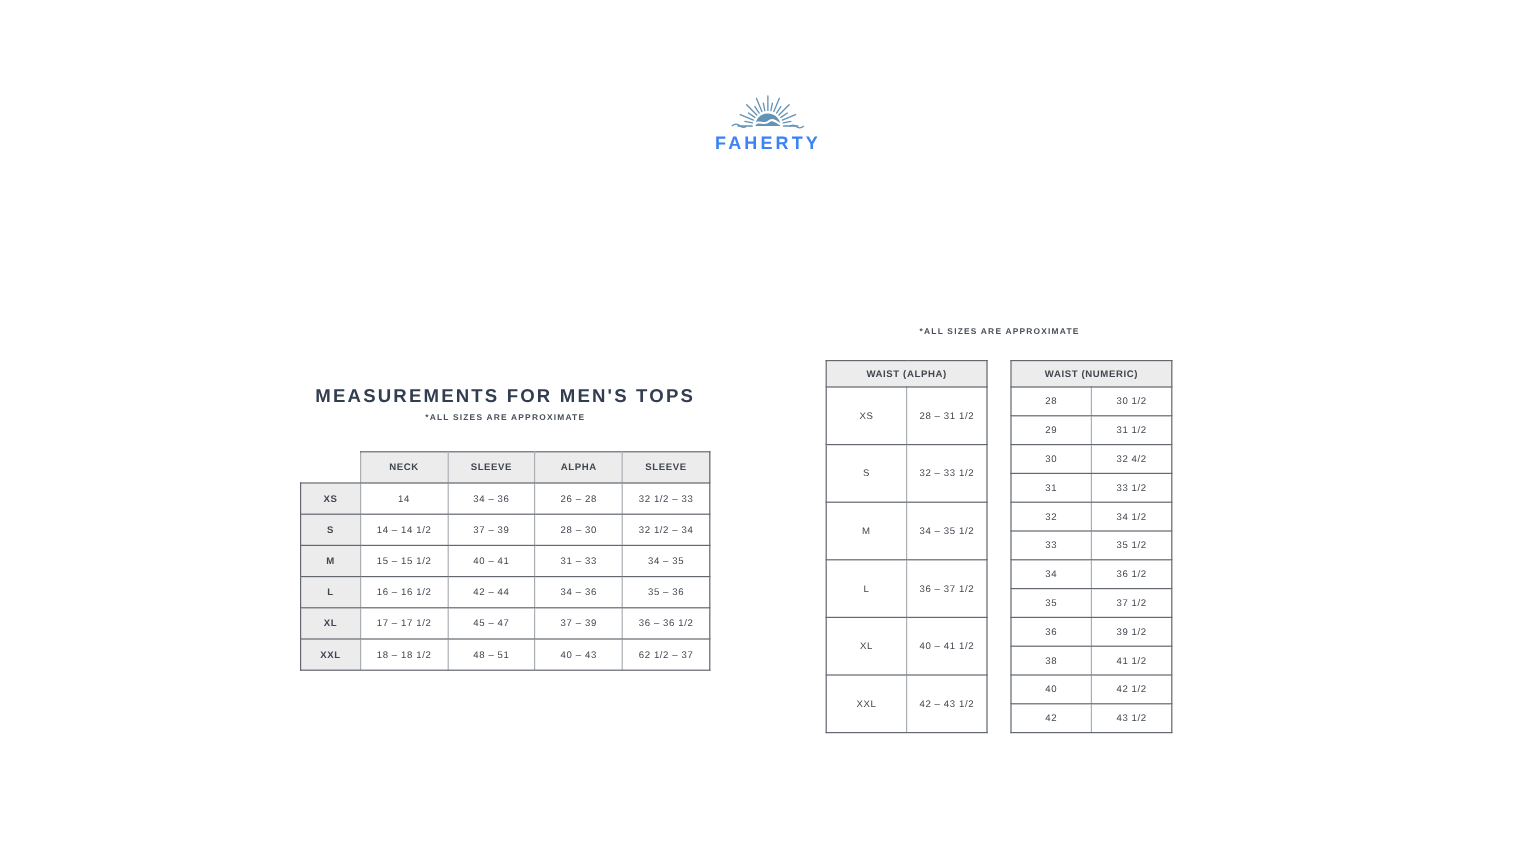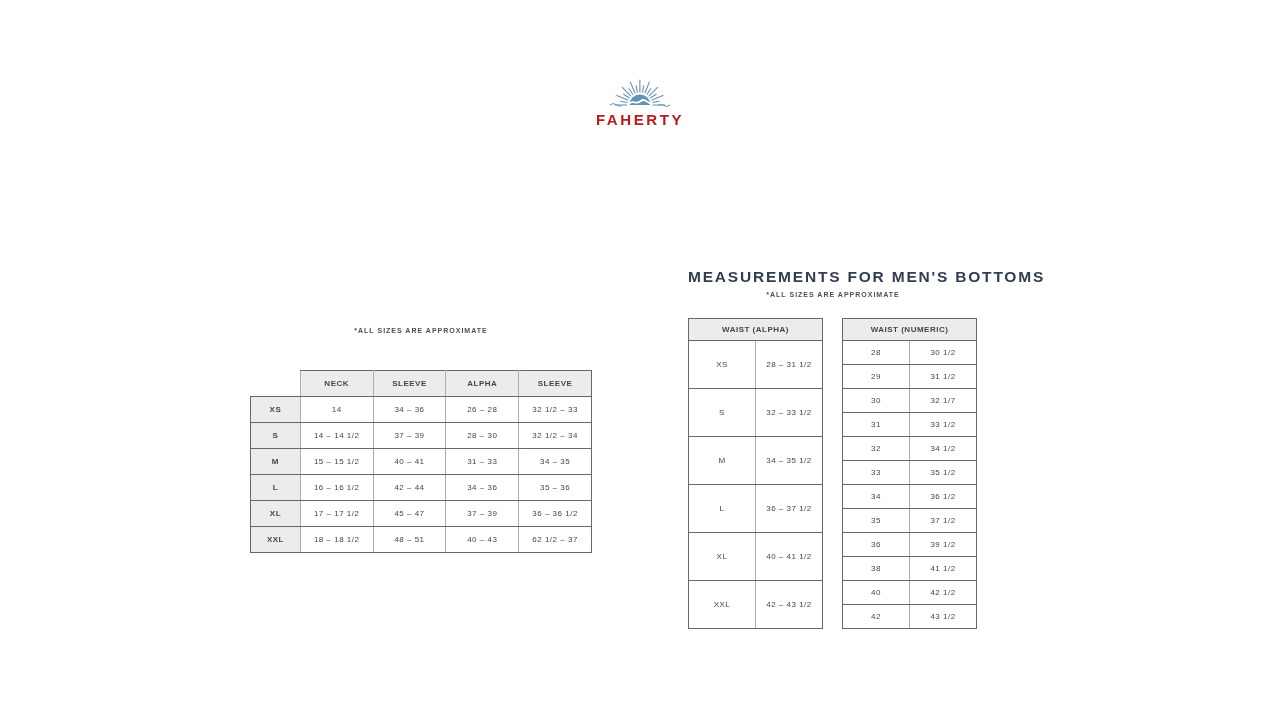--- a/index.html
+++ b/index.html
@@ -20,21 +20,21 @@
     left: 50%;
     transform: translateX(-50%);
     text-align: center;
   }
   .logo-mark { display: block; margin: 0 auto; }
   .logo-text {
     margin-top: 1px;
     font-size: 15px;
     font-weight: bold;
     letter-spacing: 2.6px;
-    color: #b91c1c;
+    color: #3b82f6;
   }
 
   
   .section-title {
     font-size: 15.5px;
     font-weight: bold;
     letter-spacing: 1.8px;
     color: #323d4f;
     text-align: center;
     white-space: nowrap;
@@ -44,21 +44,21 @@
     font-size: 7px;
     font-weight: bold;
     letter-spacing: 1px;
     color: #4a505a;
     text-align: center;
   }
 
   
   .tops-section    { position: absolute; left: 250px; top: 322px; width: 342px; }
   .bottoms-section { position: absolute; left: 688px; top: 268px; width: 290px; }
-  .tops-section .size-table { margin-top: 36px; }
+  .tops-section .size-table { margin-top: 24px; }
   .bottoms-tables { display: flex; gap: 19px; margin-top: 20px; }
 
   
   .size-table { border-collapse: collapse; table-layout: fixed; }
   .size-table th, .size-table td {
     border-top: 1px solid #63686f;
     border-bottom: 1px solid #63686f;
     border-left: 1px solid #abaeb3;
     border-right: 1px solid #abaeb3;
     font-size: 8px;
@@ -111,20 +111,21 @@
         </g>
       <path d="M31.5 37 A10.5 10.5 0 0 1 52.5 37 Z" fill="#6292b4"></path>
       <path d="M30 37 C34 30.5 38.5 37.5 43 33 C46 30 50 34.5 54.5 37" fill="none" stroke="#ffffff" stroke-width="1.8"></path>
       <path d="M12 37 q3.5 -3 7 0 q2.5 2 5 0.5" fill="none" stroke="#6292b4" stroke-width="1"></path>
       <path d="M60 37.5 q2.5 -2 5 -0.5 q3.5 3 7 0" fill="none" stroke="#6292b4" stroke-width="1"></path>
     </svg>
     <div class="logo-text">FAHERTY</div>
   </div>
 
   <div class="tops-section">
+    <div class="section-title">MEASUREMENTS FOR MEN'S TOPS</div>
     <div class="section-subtitle">*ALL SIZES ARE APPROXIMATE</div>
     <table class="size-table tops-table">
       <colgroup>
         <col class="col-size">
           <col class="col-meas">
           <col class="col-meas">
           <col class="col-meas">
           <col class="col-meas">
       </colgroup>
       <thead>
@@ -177,21 +178,20 @@
             <td>18 – 18 1/2</td>
             <td>48 – 51</td>
             <td>40 – 43</td>
             <td>62 1/2 – 37</td>
           </tr>
         </tbody>
     </table>
   </div>
 
   <div class="bottoms-section">
-    <div class="section-title">MEASUREMENTS FOR MEN'S BOTTOMS</div>
     <div class="section-subtitle">*ALL SIZES ARE APPROXIMATE</div>
     <div class="bottoms-tables">
       <table class="size-table bottoms-table">
         <thead>
           <tr>
             <th colspan="2">WAIST (ALPHA)</th>
           </tr>
         </thead>
         <tbody>
             <tr>
@@ -230,21 +230,21 @@
             <tr>
               <td>28</td>
               <td>30 1/2</td>
             </tr>
             <tr>
               <td>29</td>
               <td>31 1/2</td>
             </tr>
             <tr>
               <td>30</td>
-              <td>32 1/7</td>
+              <td>32 4/2</td>
             </tr>
             <tr>
               <td>31</td>
               <td>33 1/2</td>
             </tr>
             <tr>
               <td>32</td>
               <td>34 1/2</td>
             </tr>
             <tr>

